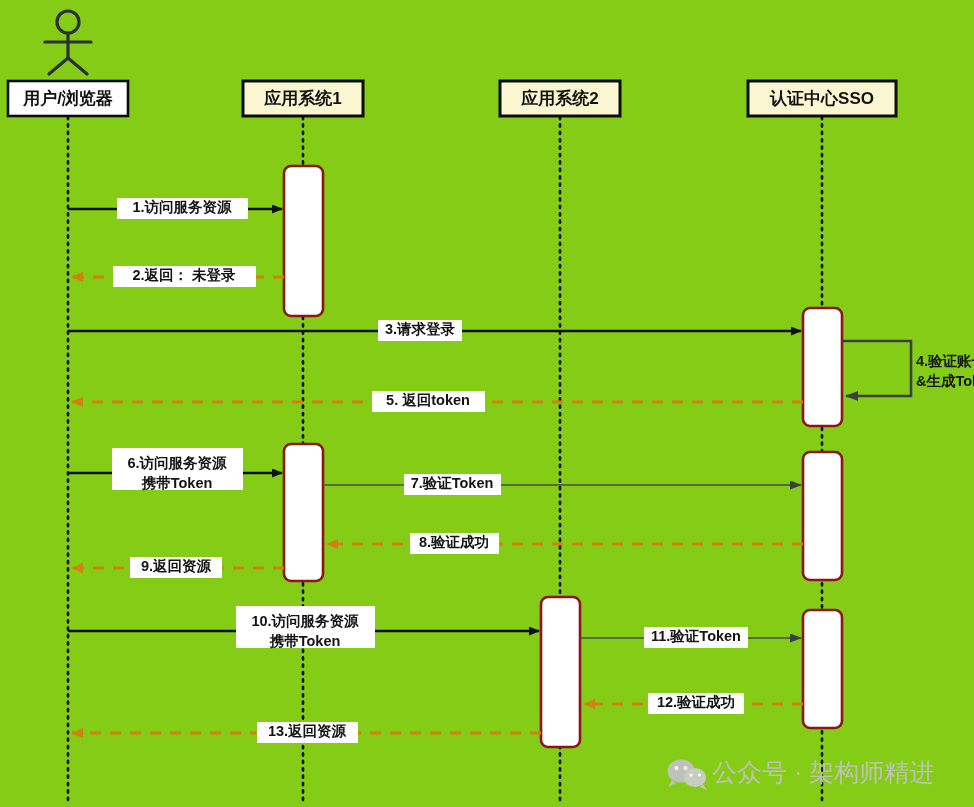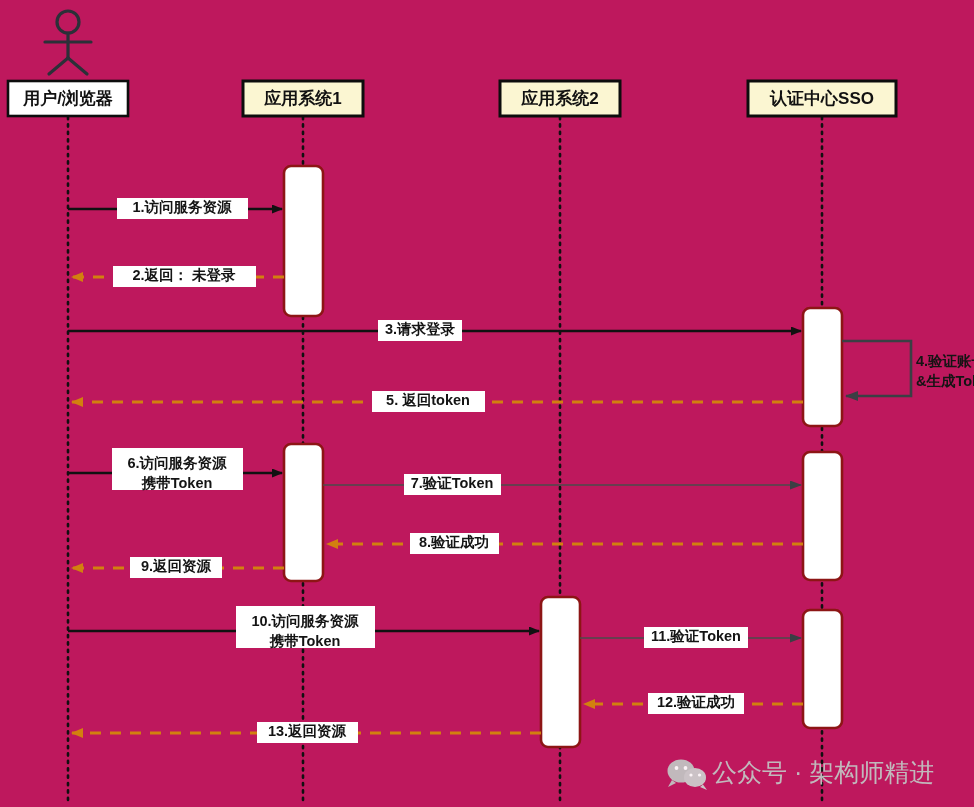--- a/index.html
+++ b/index.html
@@ -10,21 +10,21 @@
   body {
     width: 974px;
     height: 807px;
     font-family: "Liberation Sans", "DejaVu Sans", sans-serif;
     overflow: hidden;
   }
   #diagram-root {
     position: relative;
     width: 974px;
     height: 807px;
-    background: #be185d;
+    background: #84cc16;
   }
   svg.canvas {
     position: absolute;
     left: 0;
     top: 0;
     width: 974px;
     height: 807px;
     display: block;
   }
   .lifeline-title {

